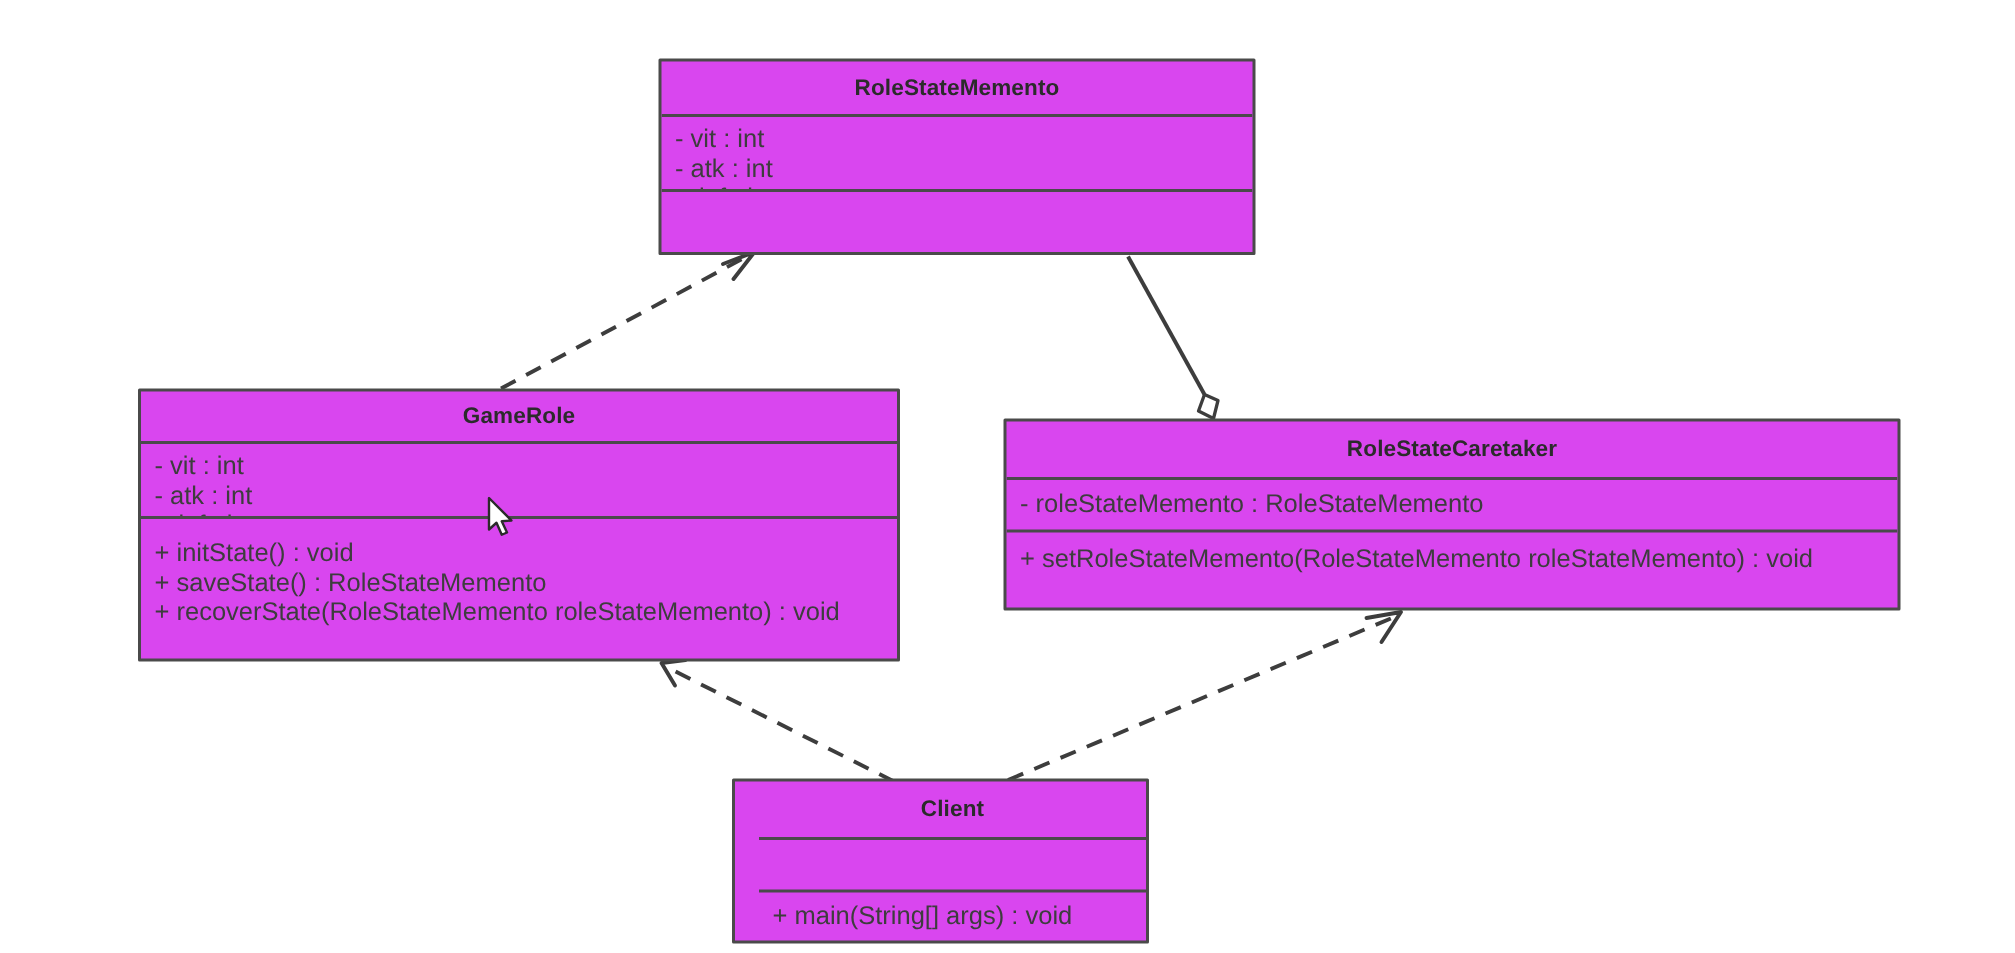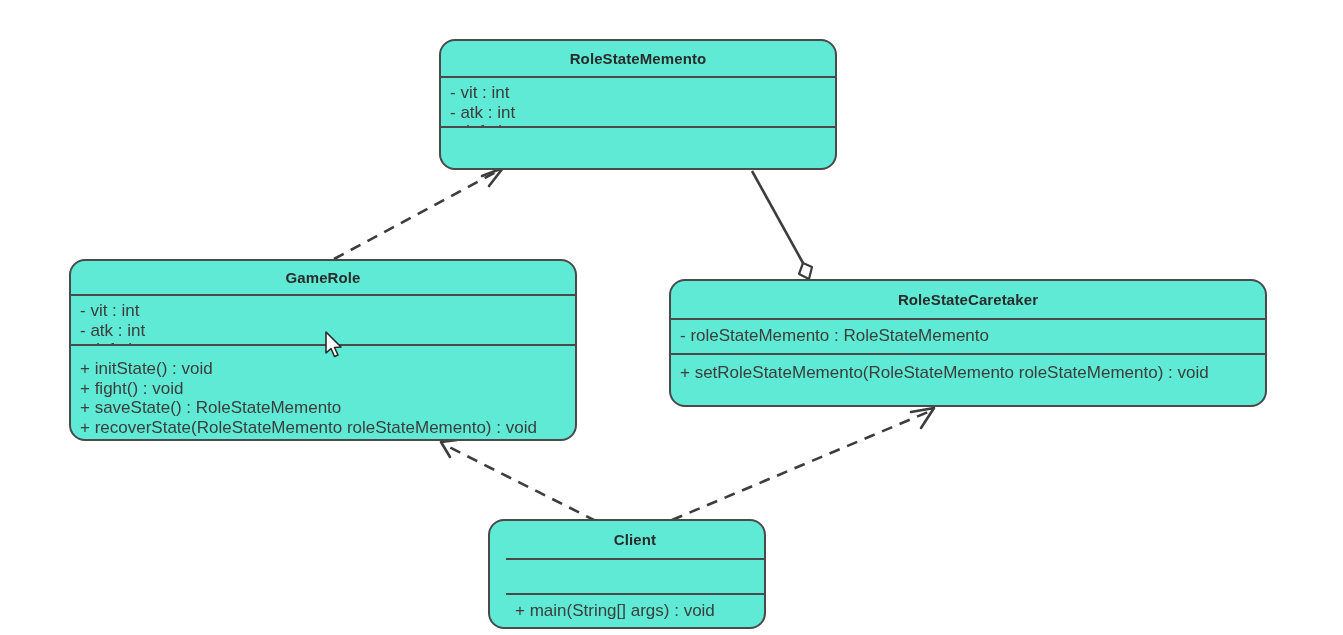--- a/index.html
+++ b/index.html
@@ -33,23 +33,23 @@
     height: 635px;
     z-index: 1;
     pointer-events: none;
   }
 
   
   .uml-class {
     position: absolute;
     z-index: 2;
     box-sizing: border-box;
-    background: #5eead4;
+    background: #d946ef;
     border: 2px solid #4a4a4a;
-    border-radius: 16px;
+    border-radius: 1px;
     overflow: hidden;
   }
   .uml-title {
     box-sizing: border-box;
     width: 100%;
     text-align: center;
     font-weight: bold;
     font-size: 15px;
     color: #2b2b2b;
     letter-spacing: 0.1px;
@@ -74,21 +74,21 @@
     color: #3d3d3d;
     white-space: nowrap;
   }
 
   
   #class-rolestatememento { left: 439px; top: 39px; width: 398px; height: 131px; }
   #class-rolestatememento .uml-title { height: 35px; }
   #class-rolestatememento .attrs { height: 48px; padding-top: 5px; }
   #class-rolestatememento .ops { height: 42px; padding-top: 8px; }
 
-  #class-gamerole { left: 69px; top: 259px; width: 508px; height: 182px; }
+  #class-gamerole { left: 92px; top: 259px; width: 508px; height: 182px; }
   #class-gamerole .uml-title { height: 33px; }
   #class-gamerole .attrs { height: 48px; padding-top: 5px; }
   #class-gamerole .ops { height: 97px; padding-top: 13px; }
 
   #class-rolestatecaretaker { left: 669px; top: 279px; width: 598px; height: 128px; }
   #class-rolestatecaretaker .uml-title { height: 37px; }
   #class-rolestatecaretaker .attrs { height: 33px; padding-top: 6px; }
   #class-rolestatecaretaker .ops { height: 52px; padding-top: 8px; }
 
   #class-client { left: 488px; top: 519px; width: 278px; height: 110px; padding-left: 16px; }
@@ -150,21 +150,20 @@
     <div class="uml-title">GameRole</div>
     <div class="uml-sep"></div>
     <div class="uml-compartment attrs">
       <div class="uml-row">- vit : int</div>
       <div class="uml-row">- atk : int</div>
       <div class="uml-row">- def : int</div>
     </div>
     <div class="uml-sep"></div>
     <div class="uml-compartment ops">
       <div class="uml-row">+ initState() : void</div>
-      <div class="uml-row">+ fight() : void</div>
       <div class="uml-row">+ saveState() : RoleStateMemento</div>
       <div class="uml-row">+ recoverState(RoleStateMemento roleStateMemento) : void</div>
     </div>
   </div>
 
   <div class="uml-class" id="class-rolestatecaretaker">
     <div class="uml-title">RoleStateCaretaker</div>
     <div class="uml-sep"></div>
     <div class="uml-compartment attrs">
       <div class="uml-row">- roleStateMemento : RoleStateMemento</div>

